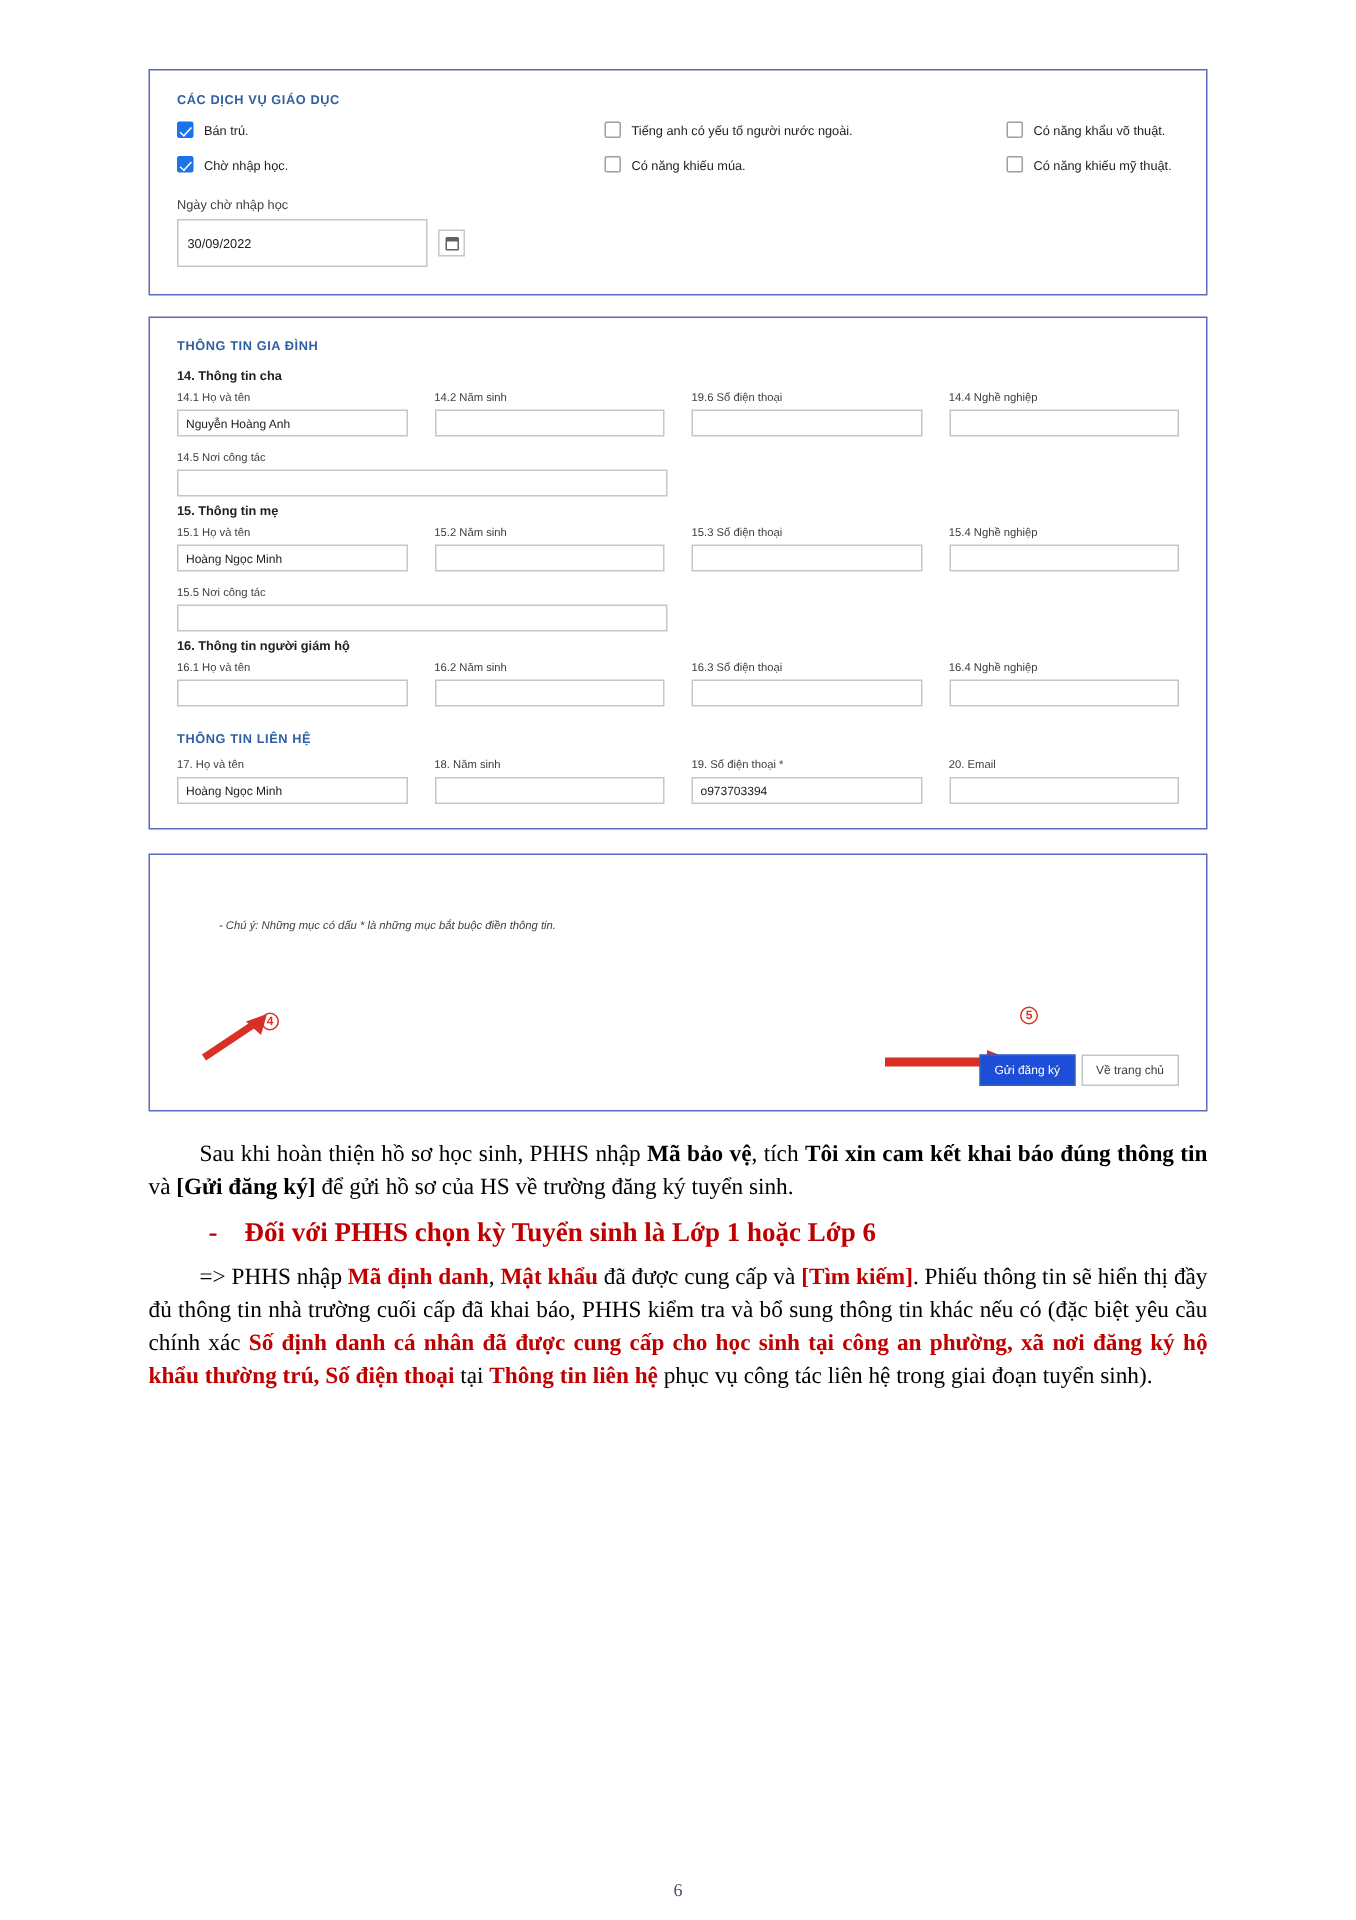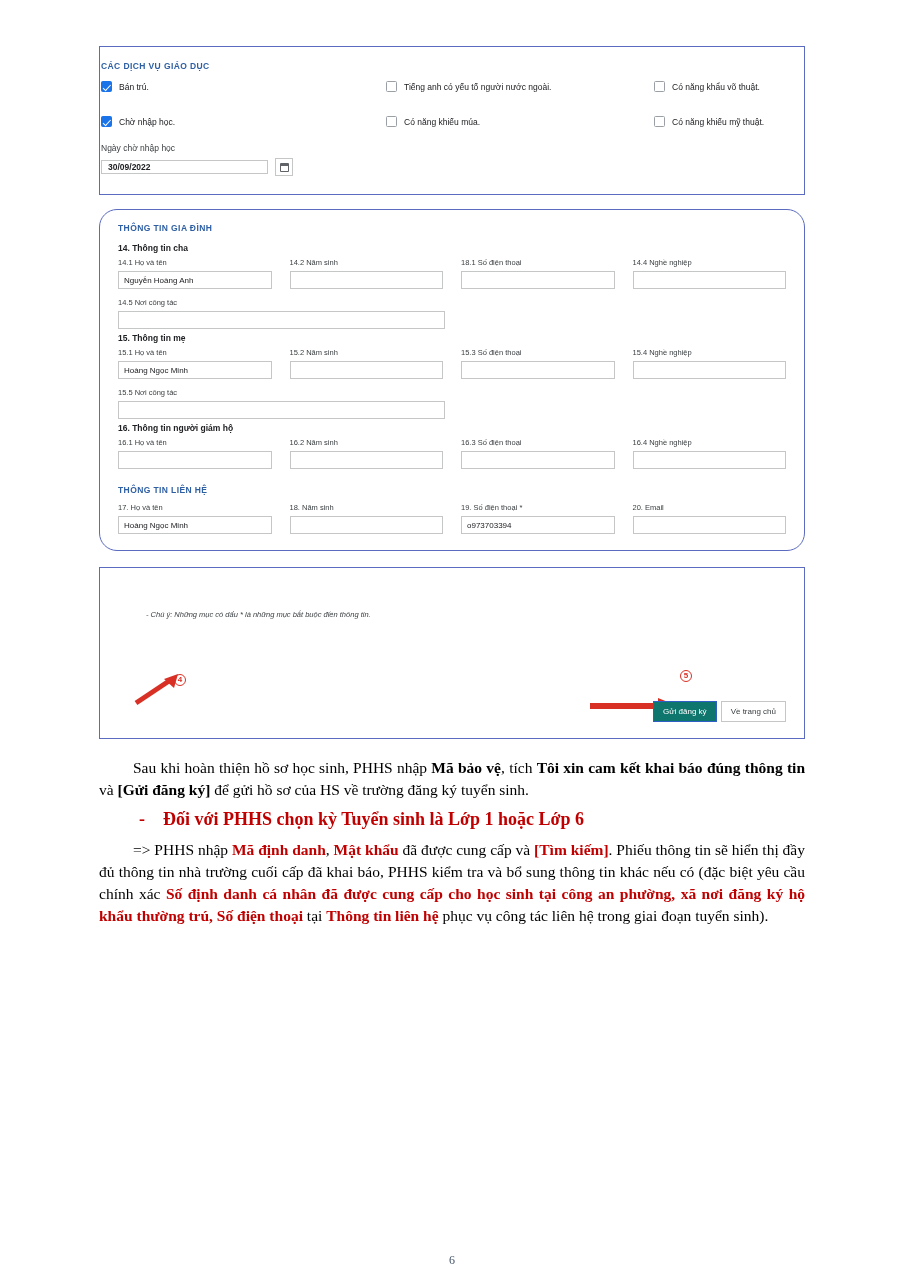--- a/index.html
+++ b/index.html
@@ -29,25 +29,25 @@
   .panel-title {
     color: #2e5fa3;
     font-size: 8.5px;
     font-weight: bold;
     letter-spacing: .4px;
     text-transform: uppercase;
     margin: 0 0 10px 0;
   }
 
   
-  #services { margin-top: 46px; padding: 14px 18px 18px 1px; }
+  #services { margin-top: 46px; padding: 14px 18px 18px 18px; }
   .svc-grid {
     display: grid;
     grid-template-columns: 285px 268px auto;
-    row-gap: 24px;
+    row-gap: 12px;
   }
   .chk-row { display: flex; align-items: center; gap: 7px; }
   .chk {
     width: 11px; height: 11px;
     border: 1px solid #9aa0a6;
     border-radius: 1.5px;
     background: #fff;
     display: inline-block;
     position: relative;
     flex: 0 0 auto;
@@ -66,43 +66,42 @@
     transform: rotate(42deg);
   }
   .chk-label { font-size: 8.5px; color: #202124; }
 
   .date-block { margin-top: 16px; }
   .date-label { font-size: 8.5px; color: #3c4043; margin-bottom: 5px; }
   .date-row { display: flex; align-items: center; gap: 7px; }
   .txtbox {
     border: 1px solid #c4c7c5;
     background: #fff;
-    height: 14px;
+    height: 32px;
     font-size: 8.5px;
     color: #202124;
     padding: 0 6px;
     display: flex;
     align-items: center;
-    font-weight: bold;
   }
   .date-input { width: 167px; }
   .cal-btn {
     width: 18px; height: 18px;
     border: 1px solid #c4c7c5;
     display: flex; align-items: center; justify-content: center;
   }
   .cal-glyph {
     width: 9px; height: 9px;
     border: 1px solid #5f6368;
     border-top-width: 3px;
     border-radius: 1px;
   }
 
   
-  #family { margin-top: 14px; padding: 13px 18px 16px 18px; border-radius: 18px; }
+  #family { margin-top: 14px; padding: 13px 18px 16px 18px; }
   .sub-head {
     font-size: 8.5px; font-weight: bold; color: #202124;
     margin: 0 0 5px 0;
   }
   .sub-head.sp { margin-top: 4px; }
   .field-grid {
     display: grid;
     grid-template-columns: repeat(4, 1fr);
     column-gap: 18px;
   }
@@ -190,21 +189,21 @@
   .commit-text { font-size: 7.5px; color: #202124; font-weight: bold; }
   .note {
     font-size: 7.5px; color: #3c4043; font-style: italic;
     margin-top: 28px; margin-left: 28px;
   }
   .btn-row {
     position: absolute; right: 18px; bottom: 16px;
     display: flex; gap: 4px; align-items: center;
   }
   .btn-primary {
-    background: #0f766e; color: #fff;
+    background: #1d4ed8; color: #fff;
     font-size: 8px; padding: 5px 9px;
     border: 1px solid #2f5fc4;
   }
   .btn-secondary {
     background: #fff; color: #3c4043;
     font-size: 8px; padding: 5px 9px;
     border: 1px solid #c4c7c5;
   }
 
   
@@ -291,21 +290,21 @@
     <div class="field-grid">
       <div class="field">
         <div class="field-label">14.1 Họ và tên</div>
         <div class="field-input">Nguyễn Hoàng Anh</div>
       </div>
       <div class="field">
         <div class="field-label">14.2 Năm sinh</div>
         <div class="field-input"></div>
       </div>
       <div class="field">
-        <div class="field-label">18.1 Số điện thoại</div>
+        <div class="field-label">19.6 Số điện thoại</div>
         <div class="field-input"></div>
       </div>
       <div class="field">
         <div class="field-label">14.4 Nghề nghiệp</div>
         <div class="field-input"></div>
       </div>
     </div>
     <div class="wide-field">
       <div class="field-label">14.5 Nơi công tác</div>
       <div class="field-input"></div>

